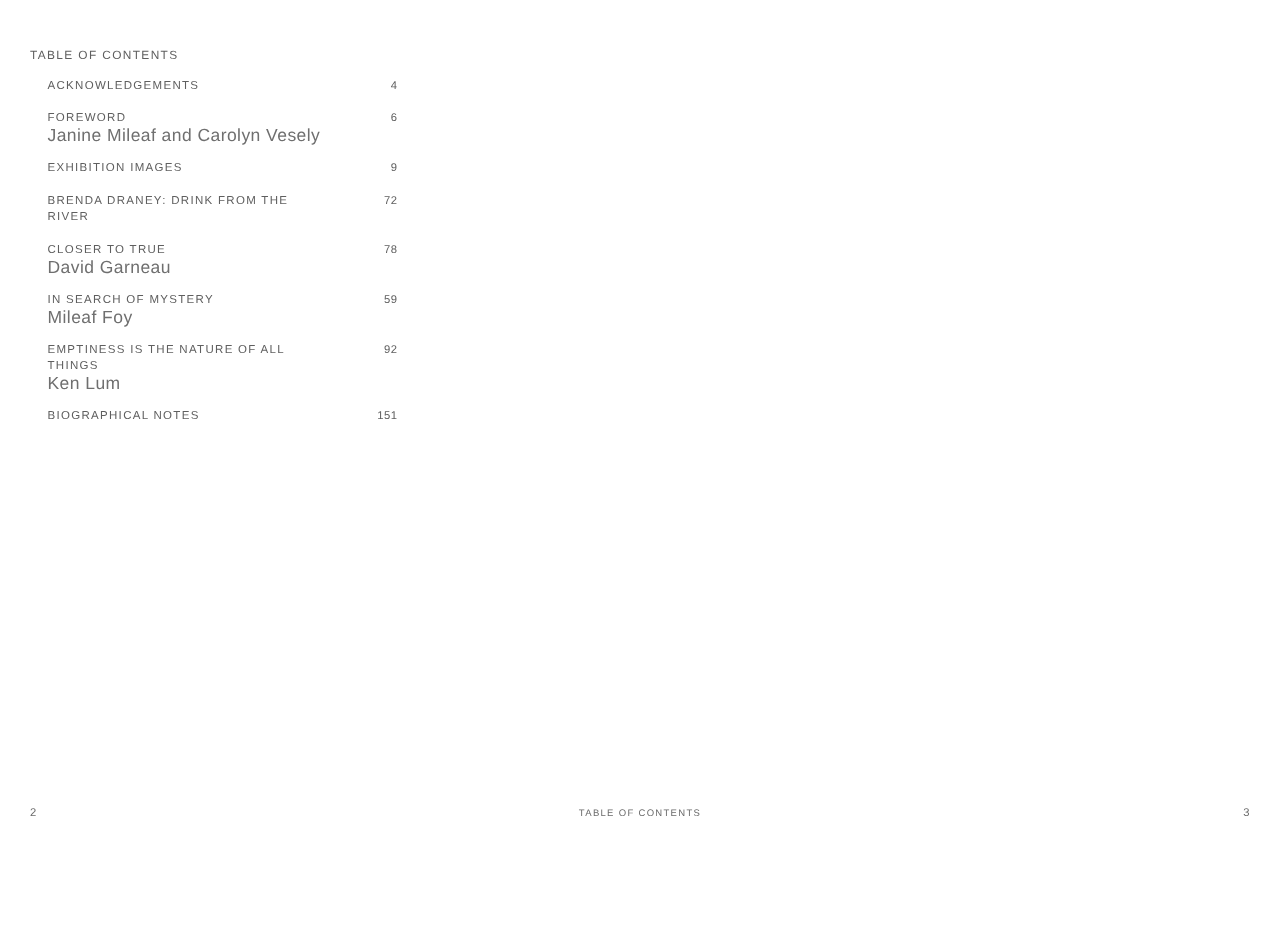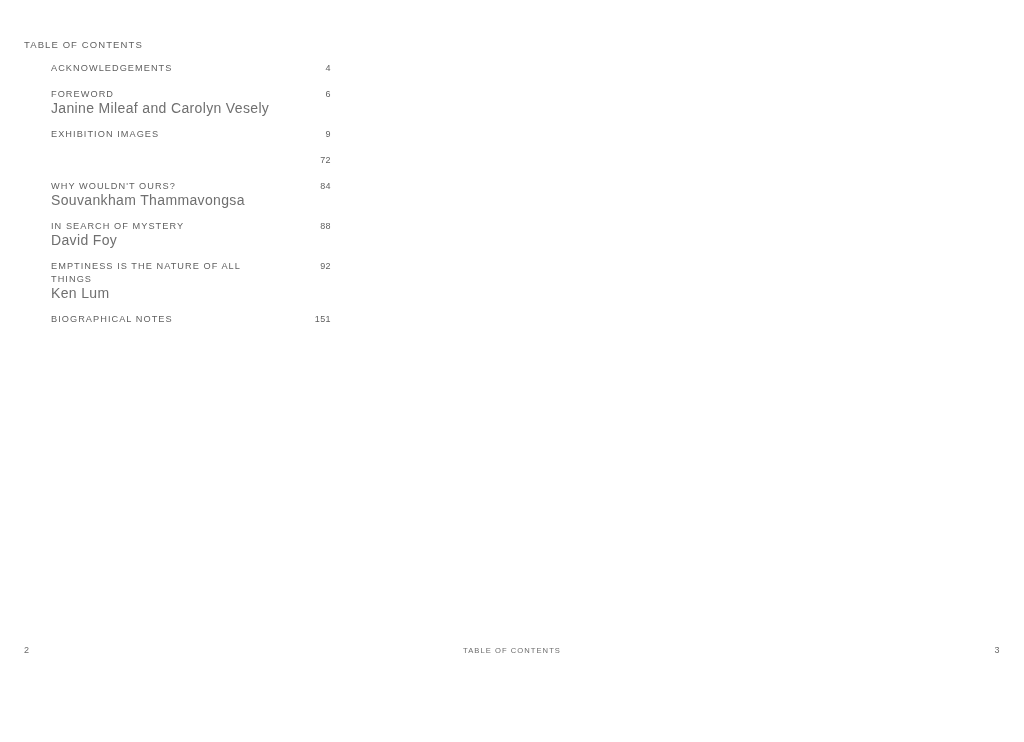--- a/index.html
+++ b/index.html
@@ -29,21 +29,21 @@
     top: 39px;
     font-size: 9.5px;
     letter-spacing: 1.1px;
     color: #5f5f5f;
     text-transform: uppercase;
     white-space: nowrap;
   }
 
   .toc-list {
     position: absolute;
-    left: 51px;
+    left: 38px;
     top: 62px;
     width: 280px;
   }
 
   .toc-entry {
     position: relative;
     margin-bottom: 13px;
     min-height: 13px;
   }
 
@@ -149,34 +149,35 @@
       <span class="page-num">6</span>
     </div>
 
     <div class="toc-entry">
       <span class="title">EXHIBITION IMAGES</span>
 
       <span class="page-num">9</span>
     </div>
 
     <div class="toc-entry">
+      <span class="title">BRENDA DRANEY: DRINK FROM THE RIVER</span>
       <span class="page-num">72</span>
     </div>
 
-
-    <div class="toc-entry">
-      <span class="title">WHY WOULDN'T OURS?</span>
-      <span class="author">Souvankham Thammavongsa</span>
-      <span class="page-num">84</span>
-    </div>
+    <div class="toc-entry">
+      <span class="title">CLOSER TO TRUE</span>
+      <span class="author">David Garneau</span>
+      <span class="page-num">78</span>
+    </div>
+
 
     <div class="toc-entry">
       <span class="title">IN SEARCH OF MYSTERY</span>
-      <span class="author">David Foy</span>
-      <span class="page-num">88</span>
+      <span class="author">Mileaf Foy</span>
+      <span class="page-num">59</span>
     </div>
 
     <div class="toc-entry">
       <span class="title">EMPTINESS IS THE NATURE OF ALL THINGS</span>
       <span class="author">Ken Lum</span>
       <span class="page-num">92</span>
     </div>
 
     <div class="toc-entry">
       <span class="title">BIOGRAPHICAL NOTES</span>

